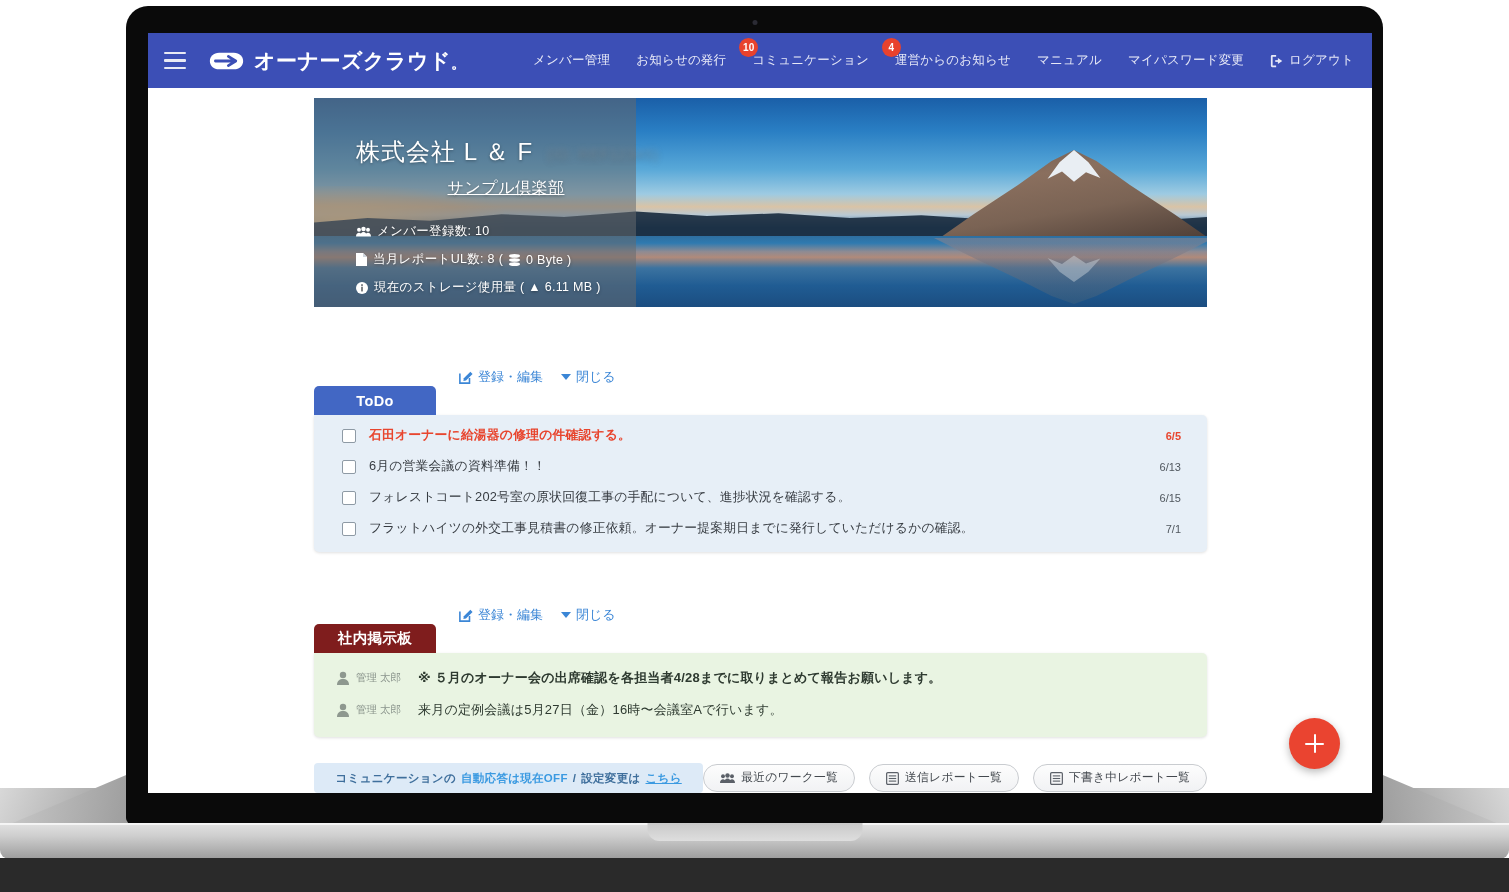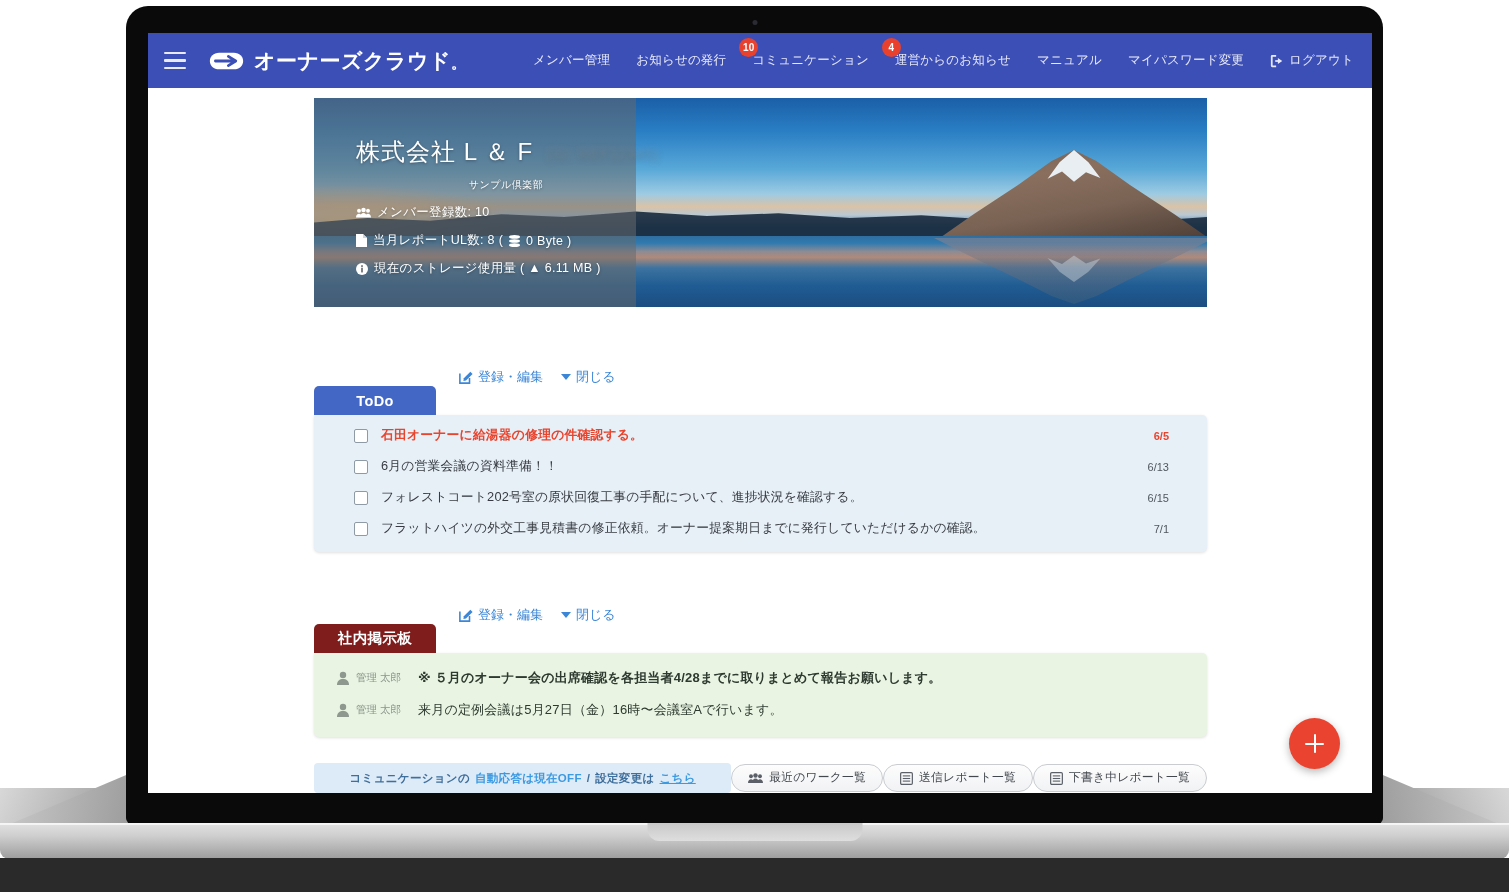--- a/index.html
+++ b/index.html
@@ -266,21 +266,21 @@
     margin-bottom: 10px;
   }
   .hero-title .masked {
     display: inline-block;
     margin-left: 14px;
     color: rgba(255,255,255,.22);
     filter: blur(2.6px);
     font-size: 14px;
     vertical-align: middle;
   }
-  .hero-sub { font-size: 10px; margin-bottom: 12px; letter-spacing: .5px; }
+  .hero-sub { font-size: 16px; margin-bottom: 24px; letter-spacing: .5px; text-decoration: underline; }
   .hero-stat {
     font-size: 12.5px;
     margin-bottom: 11px;
     display: flex;
     align-items: center;
     gap: 6px;
     white-space: nowrap;
     letter-spacing: .3px;
   }
   .hero-stat svg { flex: none; }
@@ -318,21 +318,21 @@
     border-left: 5px solid transparent;
     border-right: 5px solid transparent;
     border-top: 6px solid #3b86d6;
   }
 
   
   .panel {
     border-radius: 0 5px 5px 5px;
     box-shadow: 0 1px 3px rgba(0,0,0,.12);
   }
-  .panel.todo { background: #e7eff7; padding: 5px 16px 8px; }
+  .panel.todo { background: #e7eff7; padding: 5px 4px 8px; }
   .panel.board { background: #e9f4e2; padding: 9px 0 11px; }
 
   .todo-row {
     display: flex; align-items: center;
     padding: 7px 22px 7px 24px;
     font-size: 12.8px;
   }
   .chk {
     width: 14px; height: 14px;
     border: 1.4px solid #8e9aa5;
@@ -375,21 +375,21 @@
     gap: 5px;
     font-size: 11.5px;
     font-weight: 700;
     color: #3f6f9c;
     letter-spacing: .3px;
   }
   .comm-banner .hl { color: #3b9ae1; }
   .comm-banner .sep { color: #3f6f9c; font-weight: 700; }
   .comm-banner .lnk { color: #3b9ae1; text-decoration: underline; cursor: pointer; }
 
-  .btn-group { margin-left: auto; display: flex; gap: 0; }
+  .btn-group { margin-left: auto; display: flex; gap: 14px; }
   .pill-btn {
     height: 28px;
     border: 1px solid #c9ccd0;
     border-radius: 14px;
     background: linear-gradient(180deg,#fdfdfd,#f1f2f4);
     display: flex; align-items: center; gap: 6px;
     padding: 0 16px;
     font-size: 11.8px;
     color: #44494f;
     cursor: pointer;

